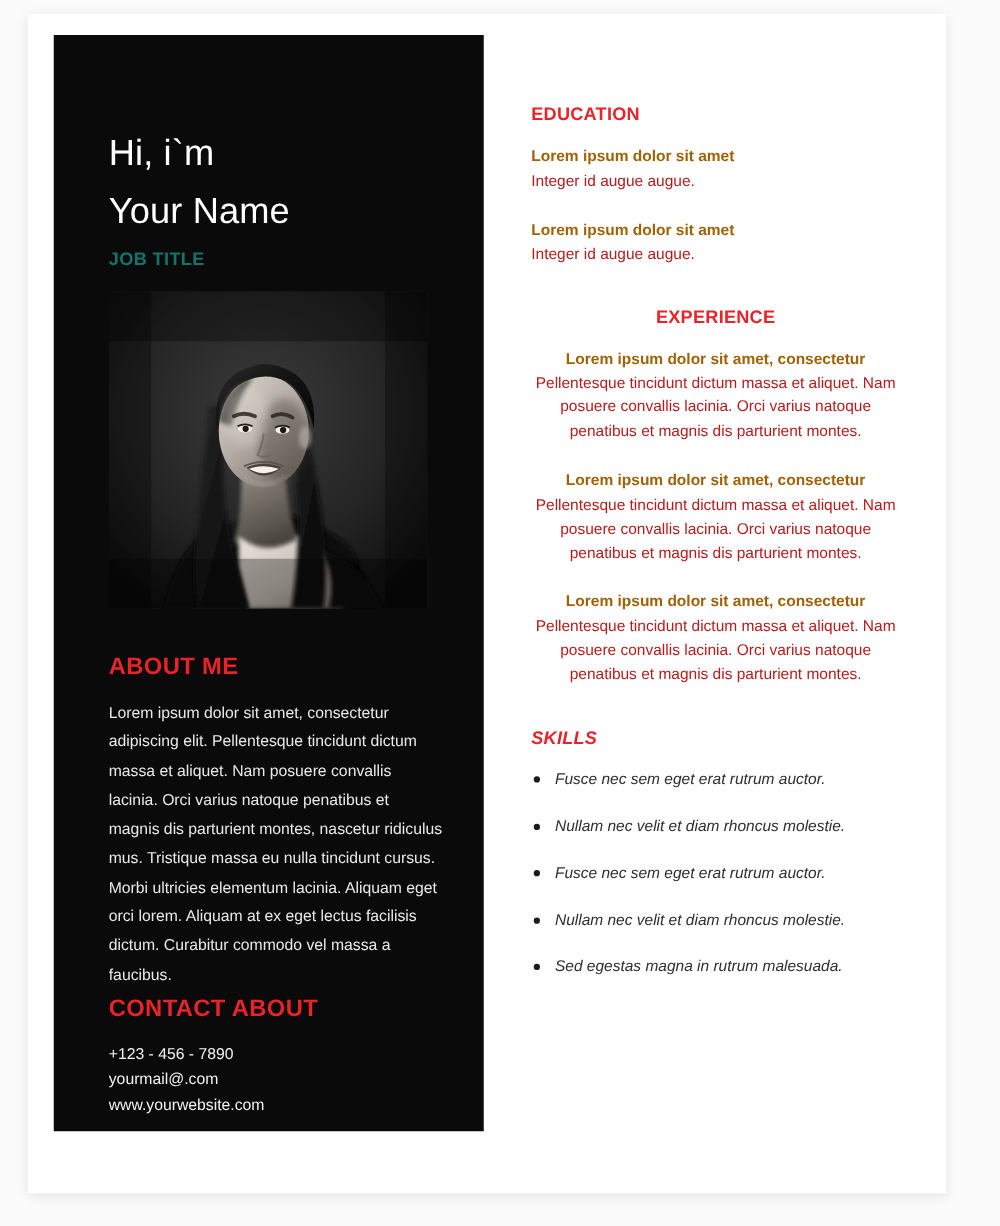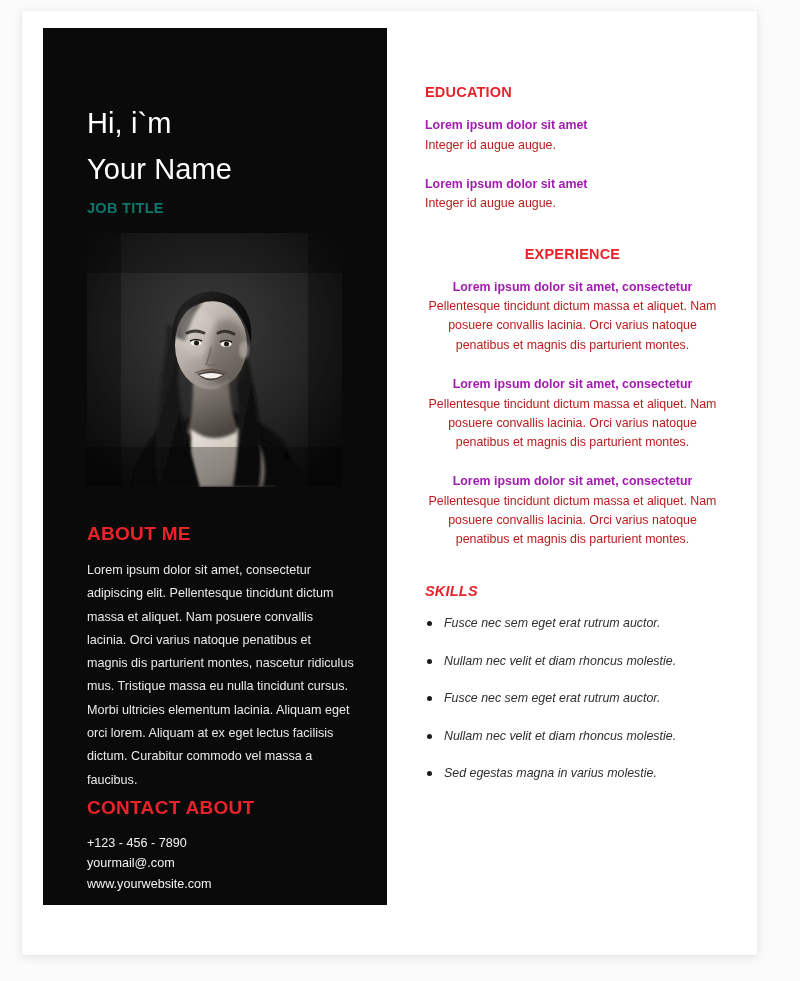--- a/index.html
+++ b/index.html
@@ -117,21 +117,21 @@
     margin: 0 0 16px 0;
   }
   .r-block { margin-bottom: 20px; }
   .r-block:last-child { margin-bottom: 0; }
 
   .entry { margin-bottom: 20px; }
   .entry:last-child { margin-bottom: 0; }
   .entry-title {
     font-size: 12.4px;
     font-weight: 700;
-    color: #a21caf;
+    color: #a16207;
     line-height: 1.5;
     margin: 0 0 1px 0;
   }
   .entry-desc {
     font-size: 12.4px;
     font-weight: 400;
     color: #b91c1c;
     line-height: 1.55;
     margin: 0;
   }
@@ -334,19 +334,19 @@
         <li>
           <span class="bullet"></span>
           <span>Fusce nec sem eget erat rutrum auctor.</span>
         </li>
         <li>
           <span class="bullet"></span>
           <span>Nullam nec velit et diam rhoncus molestie.</span>
         </li>
         <li>
           <span class="bullet"></span>
-          <span>Sed egestas magna in varius molestie.</span>
+          <span>Sed egestas magna in rutrum malesuada.</span>
         </li>
       </ul>
     </section>
 
   </div>
 </div>
 
 </body></html>

